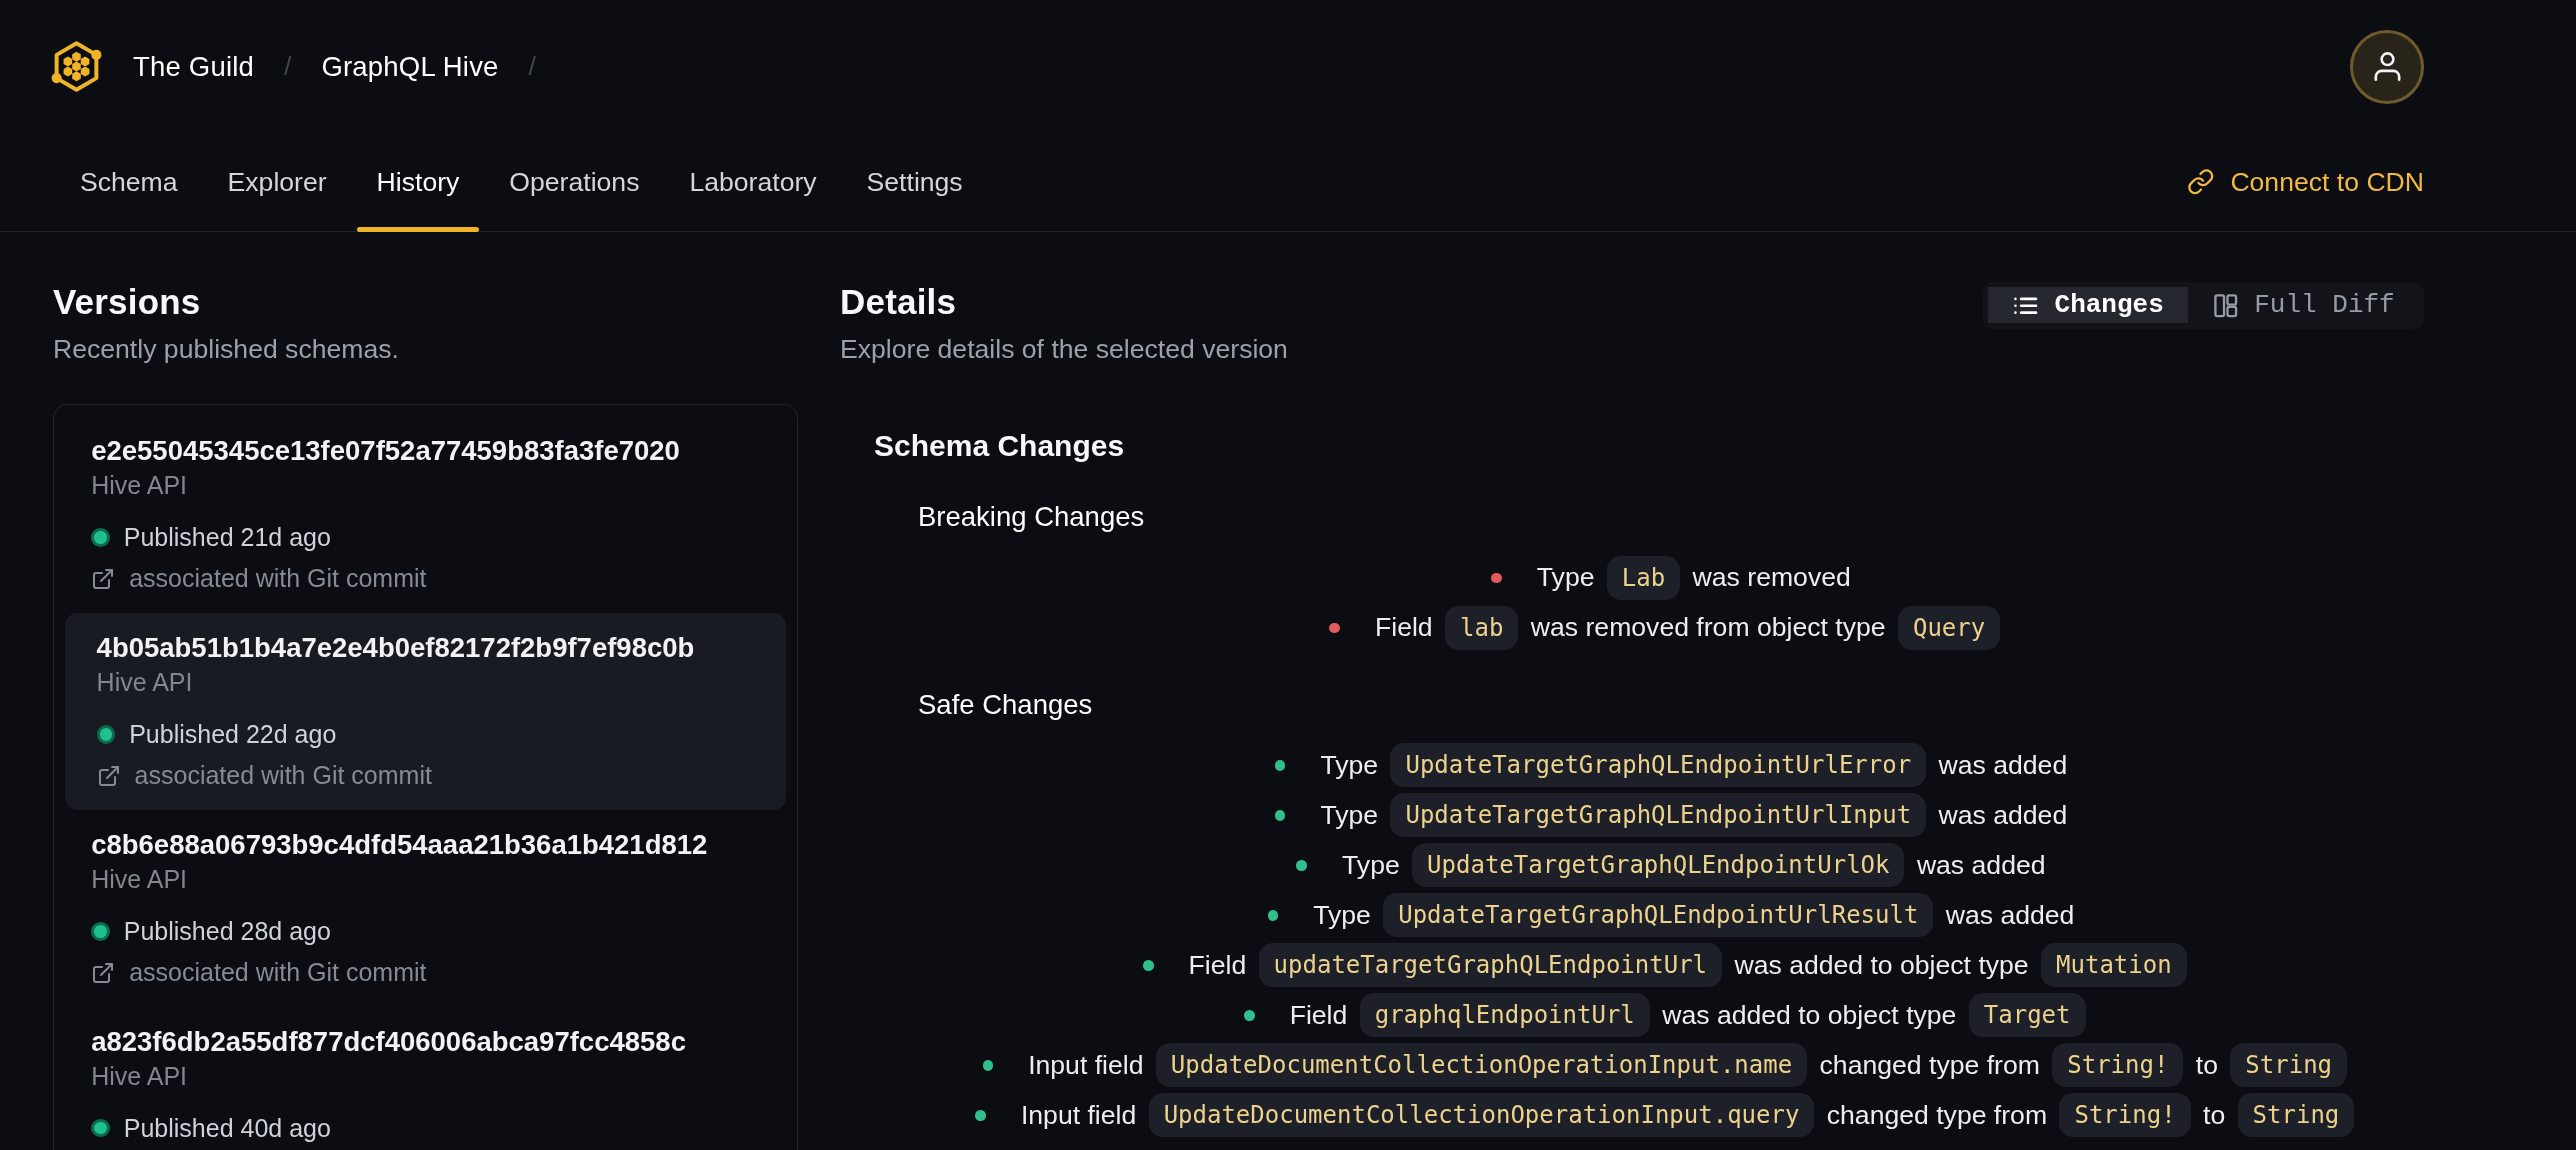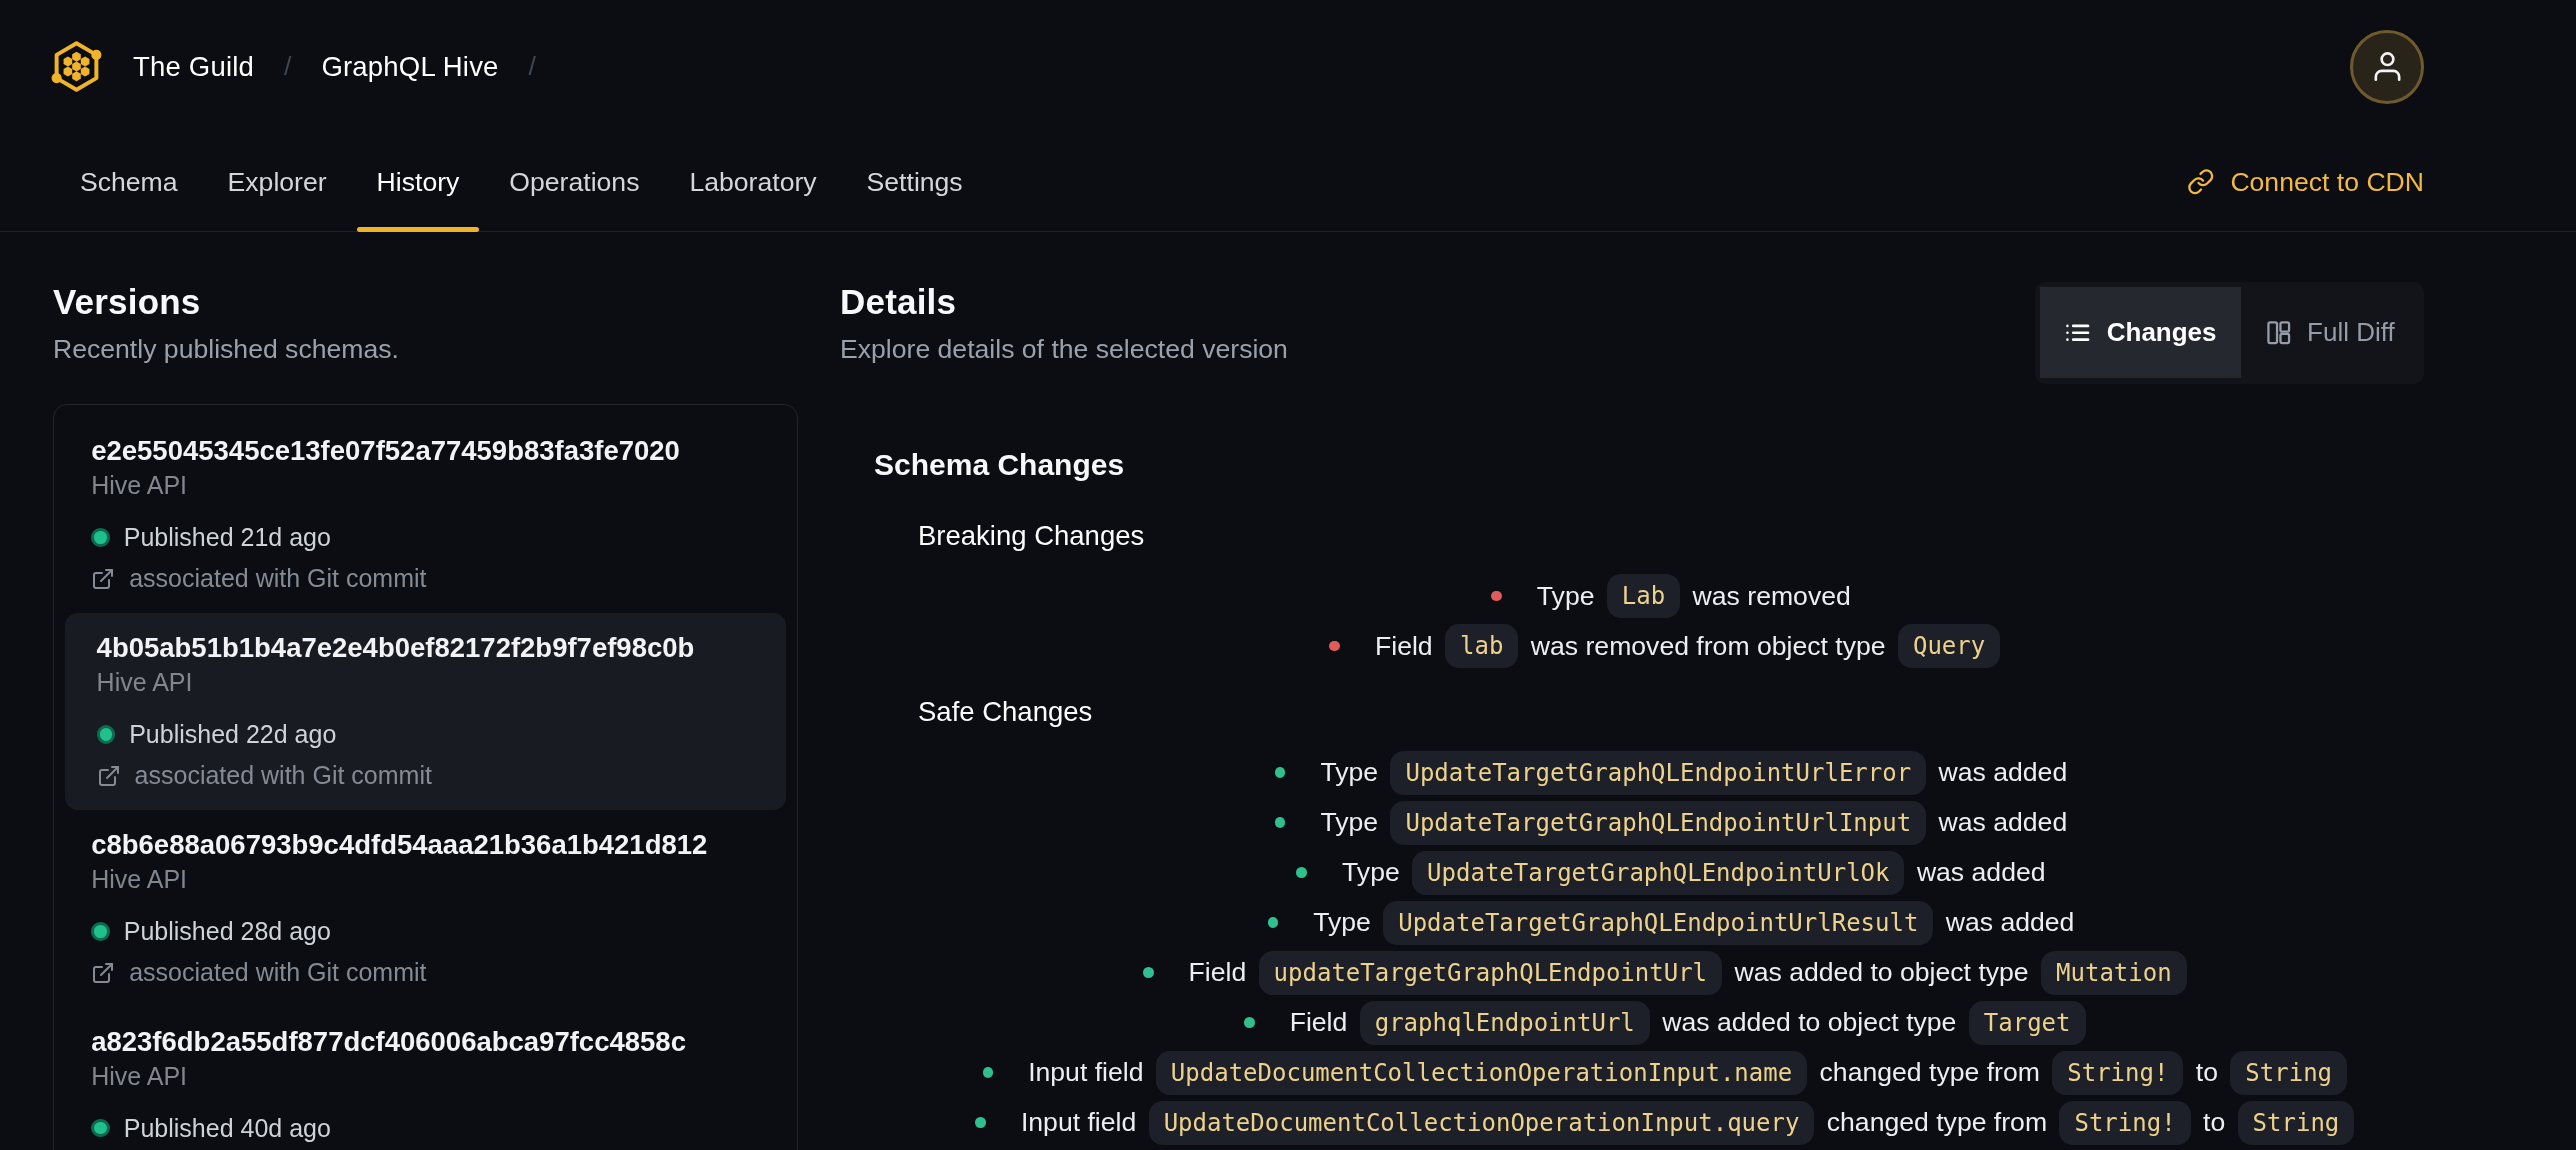--- a/index.html
+++ b/index.html
@@ -49,30 +49,30 @@
   .dot { width:18.6px; height:18.6px; border-radius:50%; background:#1fc08c; border:3.5px solid #0c6b4f; flex:none; }
   .pub-text { font-size:25px; color:#ced3da; }
   .git-row { margin-top:12.4px; display:flex; align-items:center; gap:14px; color:#858b95; line-height:29px; cursor:pointer; }
   .git-row svg { width:24px; height:24px; flex:none; }
   .git-text { font-size:25px; }
 
   
   .details-col { flex:1; min-width:0; }
   .details-head { display:flex; justify-content:space-between; align-items:flex-start; }
   .toggle-group { display:flex; background:#121419; border-radius:10.6px; padding:5.3px; }
-  .toggle-btn { display:flex; align-items:center; gap:15px; padding:30px 24px; border-radius:0;
-    font-size:26px; color:#959ca7; background:transparent; border:none; cursor:pointer; font-family:Liberation Sans, sans-serif; }
+  .toggle-btn { display:flex; align-items:center; gap:15px; padding:3px 24px; border-radius:0;
+    font-size:26px; color:#959ca7; background:transparent; border:none; cursor:pointer; font-family:Liberation Mono, monospace; }
   .toggle-btn.active { background:#25282f; color:#fff; font-weight:600; }
   .toggle-btn svg { width:27.5px; height:27.5px; flex:none; }
 
   .schema-changes { margin-top:64px; padding-left:34px; }
   .sc-title { font-size:30px; font-weight:700; color:#f7f8f9; }
   .change-group { padding-left:44px; }
   .change-group.breaking { margin-top:38px; }
-  .change-group.safe { margin-top:25px; }
+  .change-group.safe { margin-top:36px; }
   .cg-title { font-size:27.5px; font-weight:500; color:#fdfdfd; }
   .change-list { list-style:none; margin-top:19.5px; }
   .change-item { display:flex; align-items:center; height:50px; font-size:26.6px; color:#eceef1; white-space:nowrap;justify-content:center; }
   .bullet { width:10.6px; height:10.6px; border-radius:50%; margin-right:35px; flex:none; }
   .change-group.breaking .bullet { background:#e05c5c; }
   .change-group.safe .bullet { background:#2fc08d; }
   .chip { font-family:"DejaVu Sans Mono","Liberation Mono",monospace; font-size:24px; color:#edd28c;
     background:#1d2028; padding:8px 15px; border-radius:14px; margin:0 12.4px; }
 </style>
 </head>

